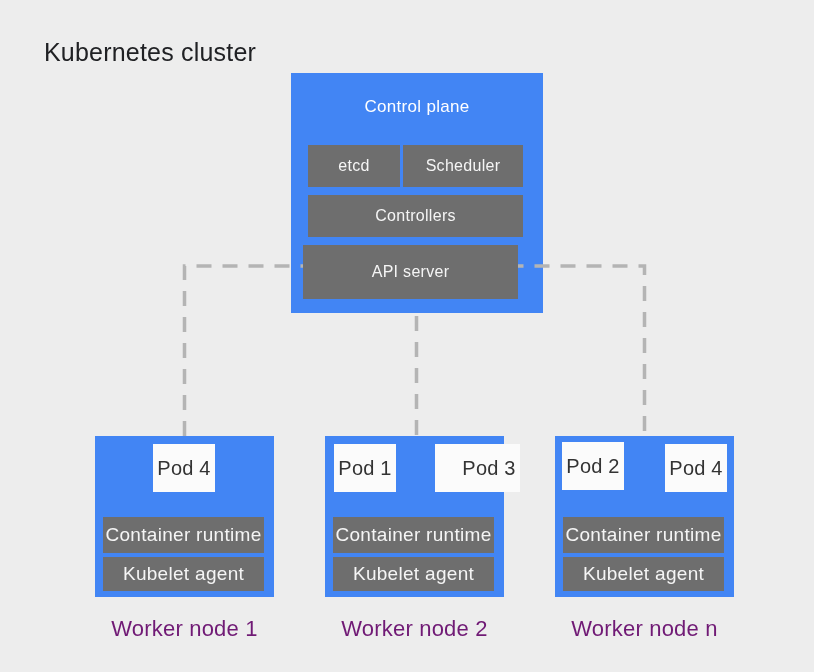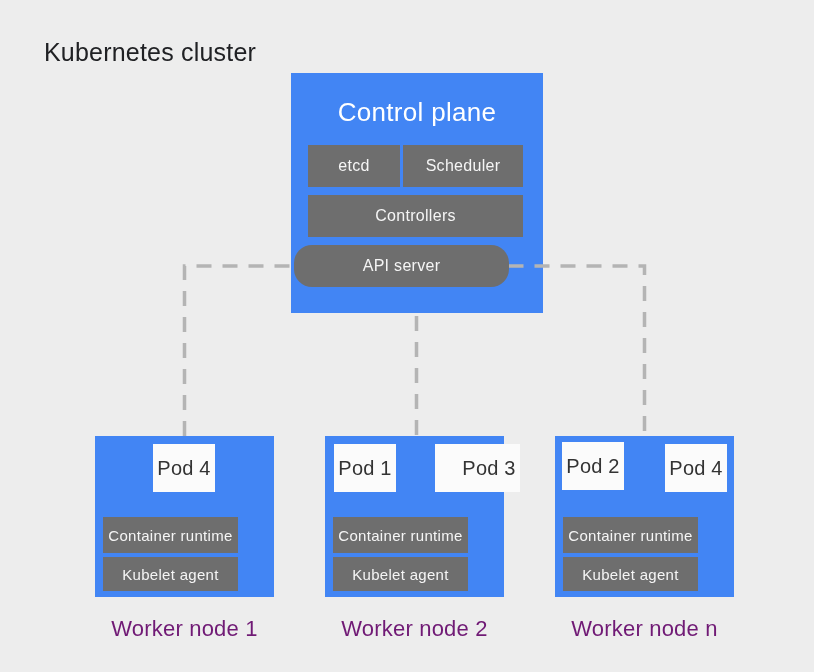--- a/index.html
+++ b/index.html
@@ -28,39 +28,39 @@
     top: 73px;
     width: 252px;
     height: 240px;
     background: #4285f4;
   }
   .cp-title {
     position: relative;
     z-index: 5;
     margin-top: 24px;
     text-align: center;
-    font-size: 26px;
+    font-size: 17px;
     color: #ffffff;
     letter-spacing: 0.3px;
   }
   .gray-box {
     position: absolute;
     z-index: 5;
     background: #6e6e6e;
     color: #f5f5f5;
     font-size: 16px;
     display: flex;
     align-items: center;
     justify-content: center;
     letter-spacing: 0.3px;
   }
   .etcd       { left: 17px;  top: 72px;  width: 92px;  height: 42px; }
   .scheduler  { left: 112px; top: 72px;  width: 120px; height: 42px; }
   .controllers{ left: 17px;  top: 122px; width: 215px; height: 42px; }
-  .api-server { left: 3px;  top: 172px; width: 215px; height: 42px; border-radius: 18px; }
+  .api-server { left: 12px;  top: 172px; width: 215px; height: 54px; }
   
   .connectors {
     position: absolute;
     left: 0; top: 0;
     width: 814px; height: 672px;
     z-index: 2;
     pointer-events: none;
   }
   
   .node {
@@ -82,24 +82,24 @@
     color: #333333;
     font-size: 20px;
     display: flex;
     align-items: center;
     justify-content: center;
     letter-spacing: 0.2px;
   }
   .node-row {
     position: absolute;
     left: 8px;
-    width: 135px;
+    width: 161px;
     background: #6e6e6e;
     color: #f5f5f5;
-    font-size: 15px;
+    font-size: 19px;
     display: flex;
     align-items: center;
     justify-content: center;
     letter-spacing: 0.3px;
   }
   .runtime { top: 81px;  height: 36px; }
   .kubelet { top: 121px; height: 34px; }
   .node-label {
     position: absolute;
     top: 616px;

